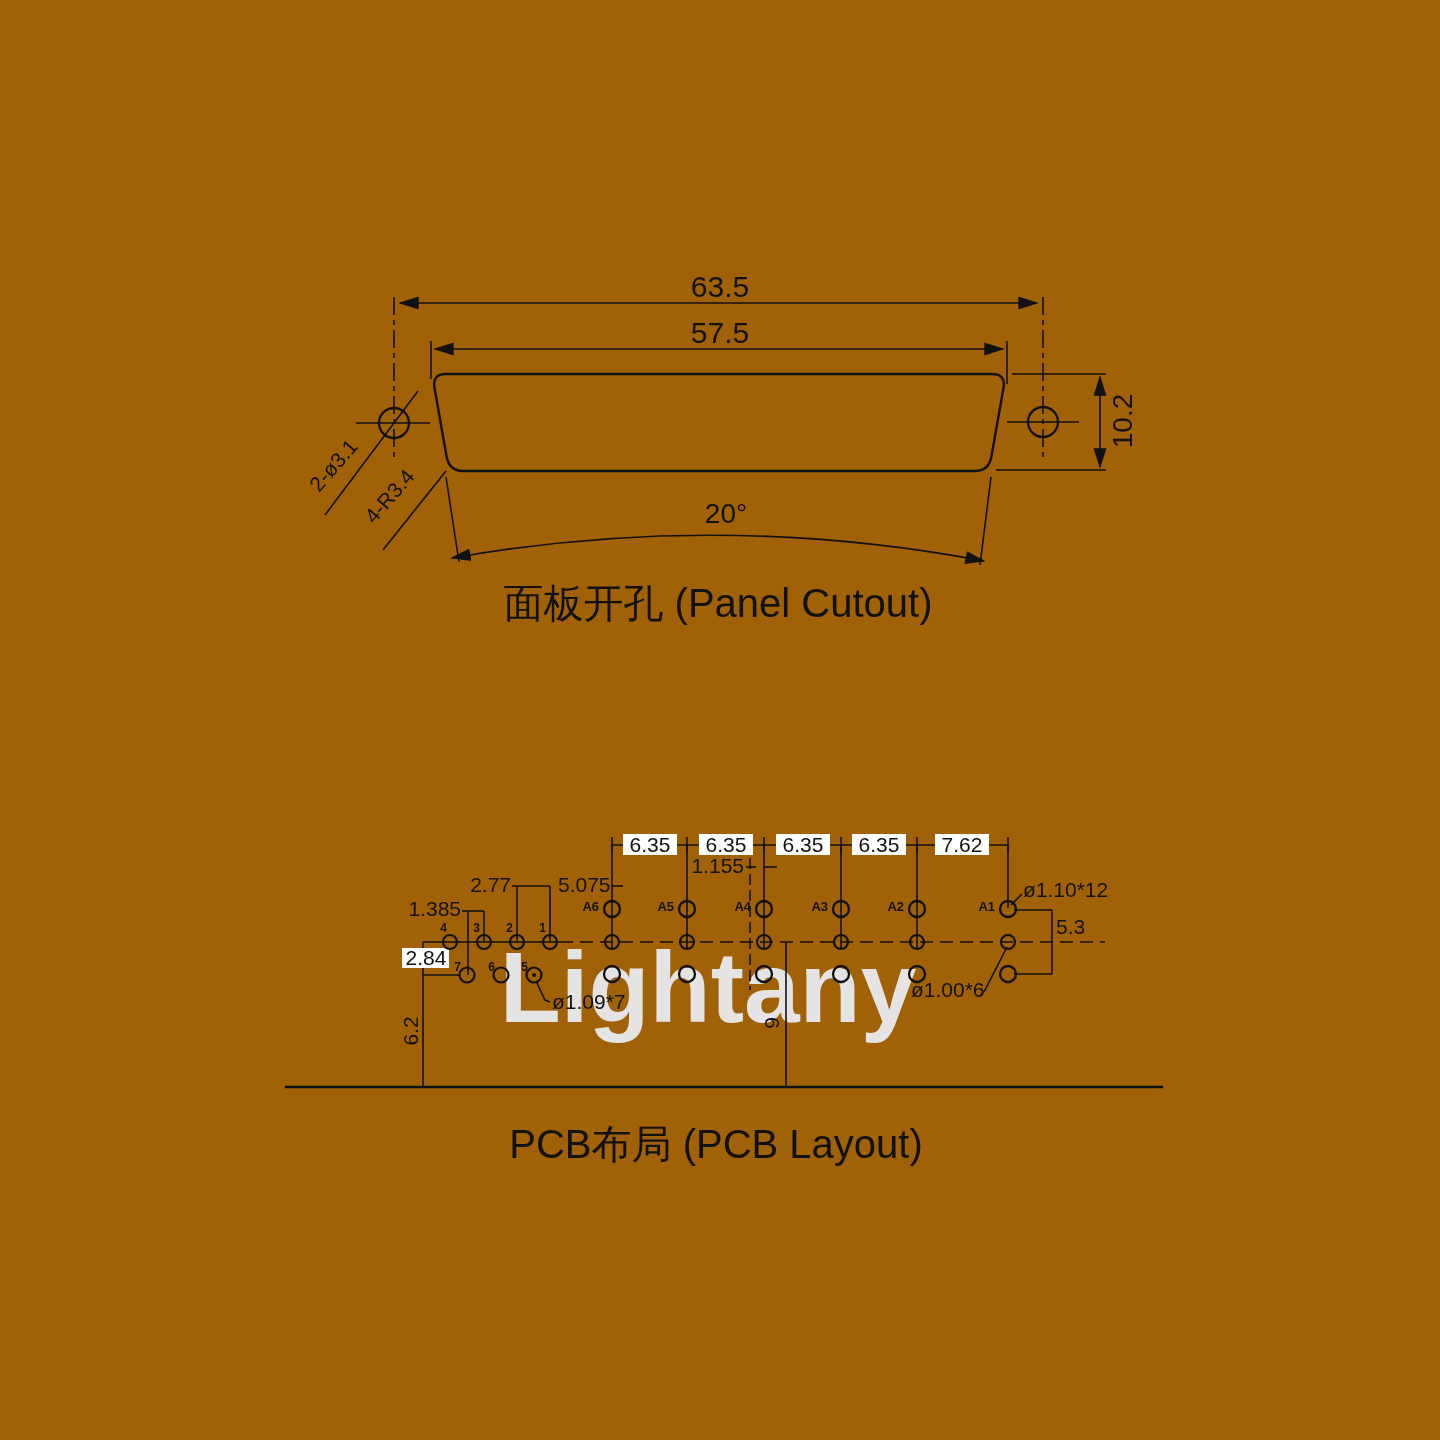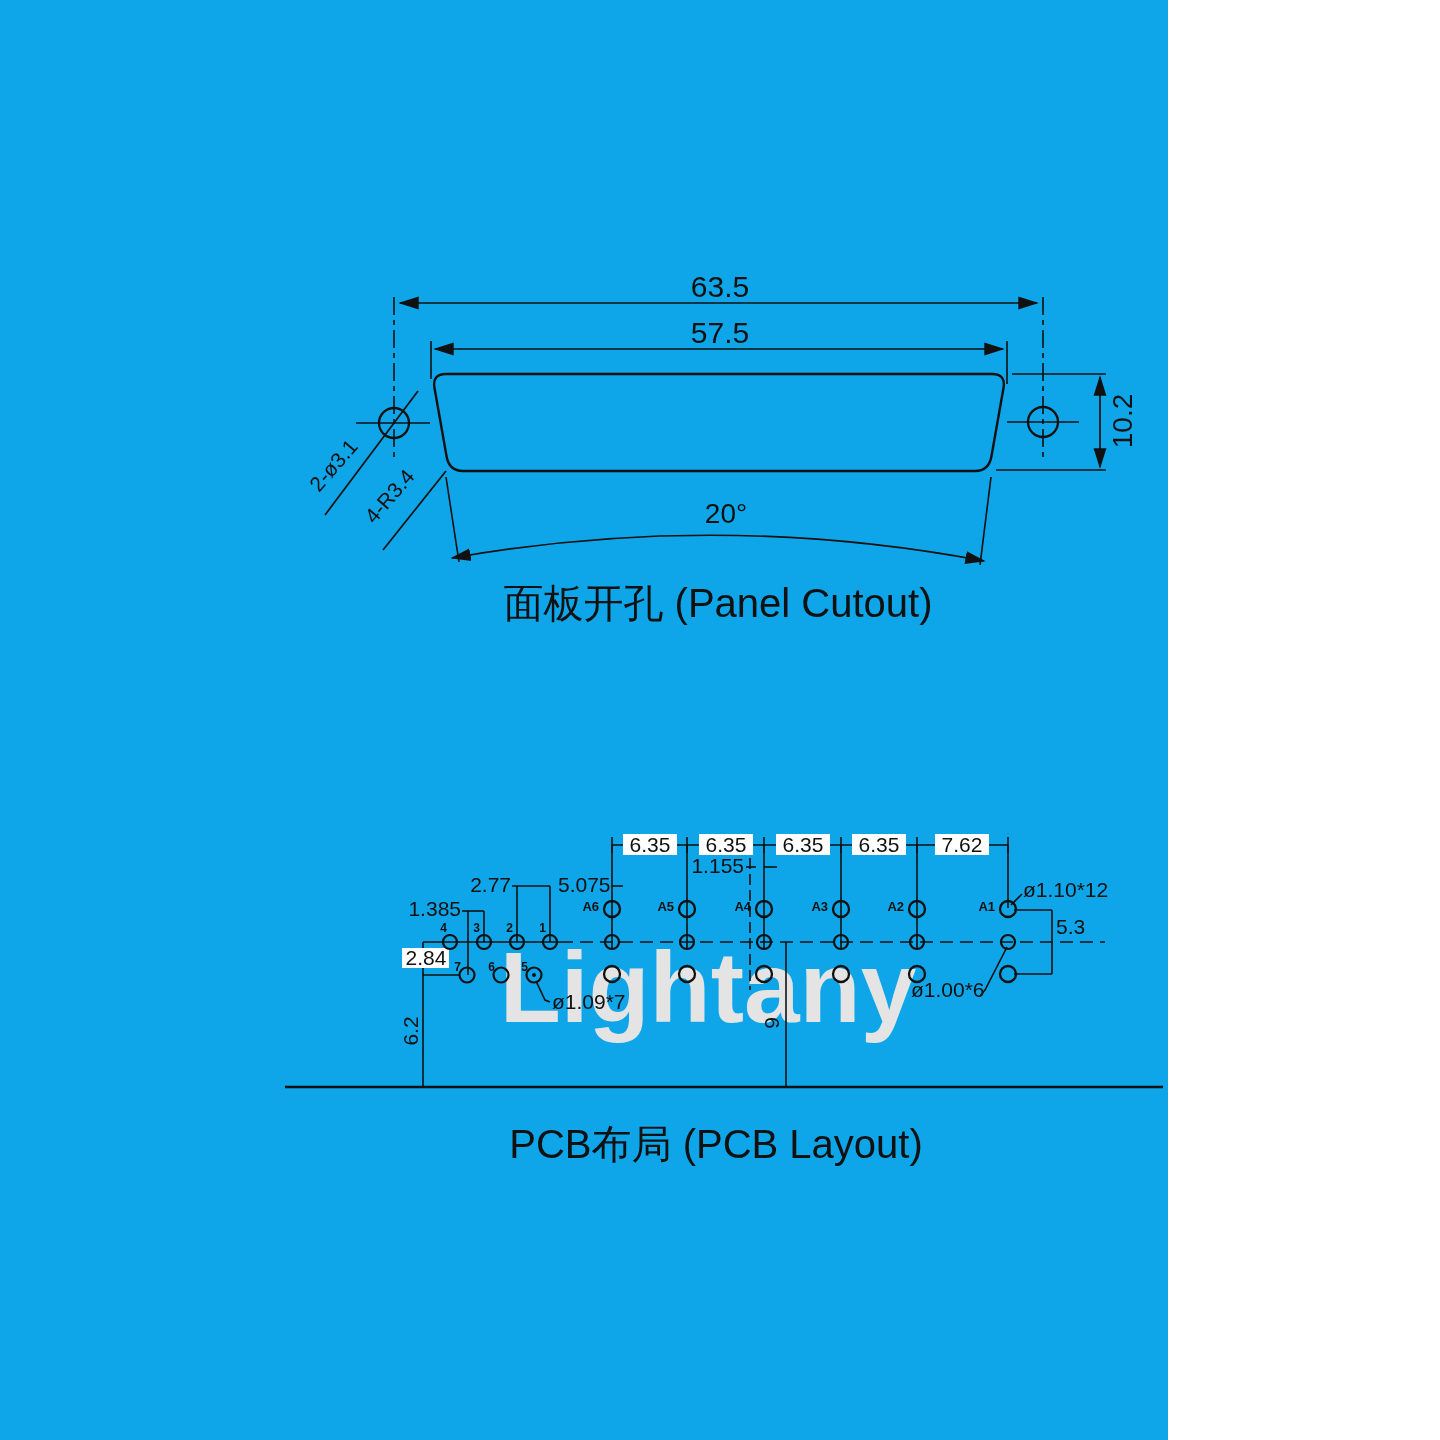--- a/index.html
+++ b/index.html
@@ -1,16 +1,16 @@
 <!DOCTYPE html>
 <html><head>
 <meta charset="utf-8">
 <style>
   html,body{margin:0;padding:0;background:#ffffff;}
-  .page{position:relative;width:1168px;height:1440px;background:#0ea5e9;overflow:hidden;}
+  .page{position:relative;width:1440px;height:1440px;background:#a16207;overflow:hidden;}
   svg{position:absolute;left:0;top:0;}
   svg text{fill:#111;}
   .ln{stroke:#111;fill:none;}
   .dim{stroke:#111;stroke-width:1.7;fill:none;}
   .thick{stroke-width:2.4;}
   .dimtxt{font-family:"Liberation Sans","DejaVu Sans",sans-serif;font-size:30px;}
   .dimtxt2{font-family:"Liberation Sans","DejaVu Sans",sans-serif;font-size:28px;}
   .sdim{font-family:"Liberation Sans","DejaVu Sans",sans-serif;font-size:21px;}
   .pin{font-family:"Liberation Sans","DejaVu Sans",sans-serif;font-size:12px;font-weight:bold;}
   .alab{font-family:"Liberation Sans","DejaVu Sans",sans-serif;font-size:13px;font-weight:bold;}

